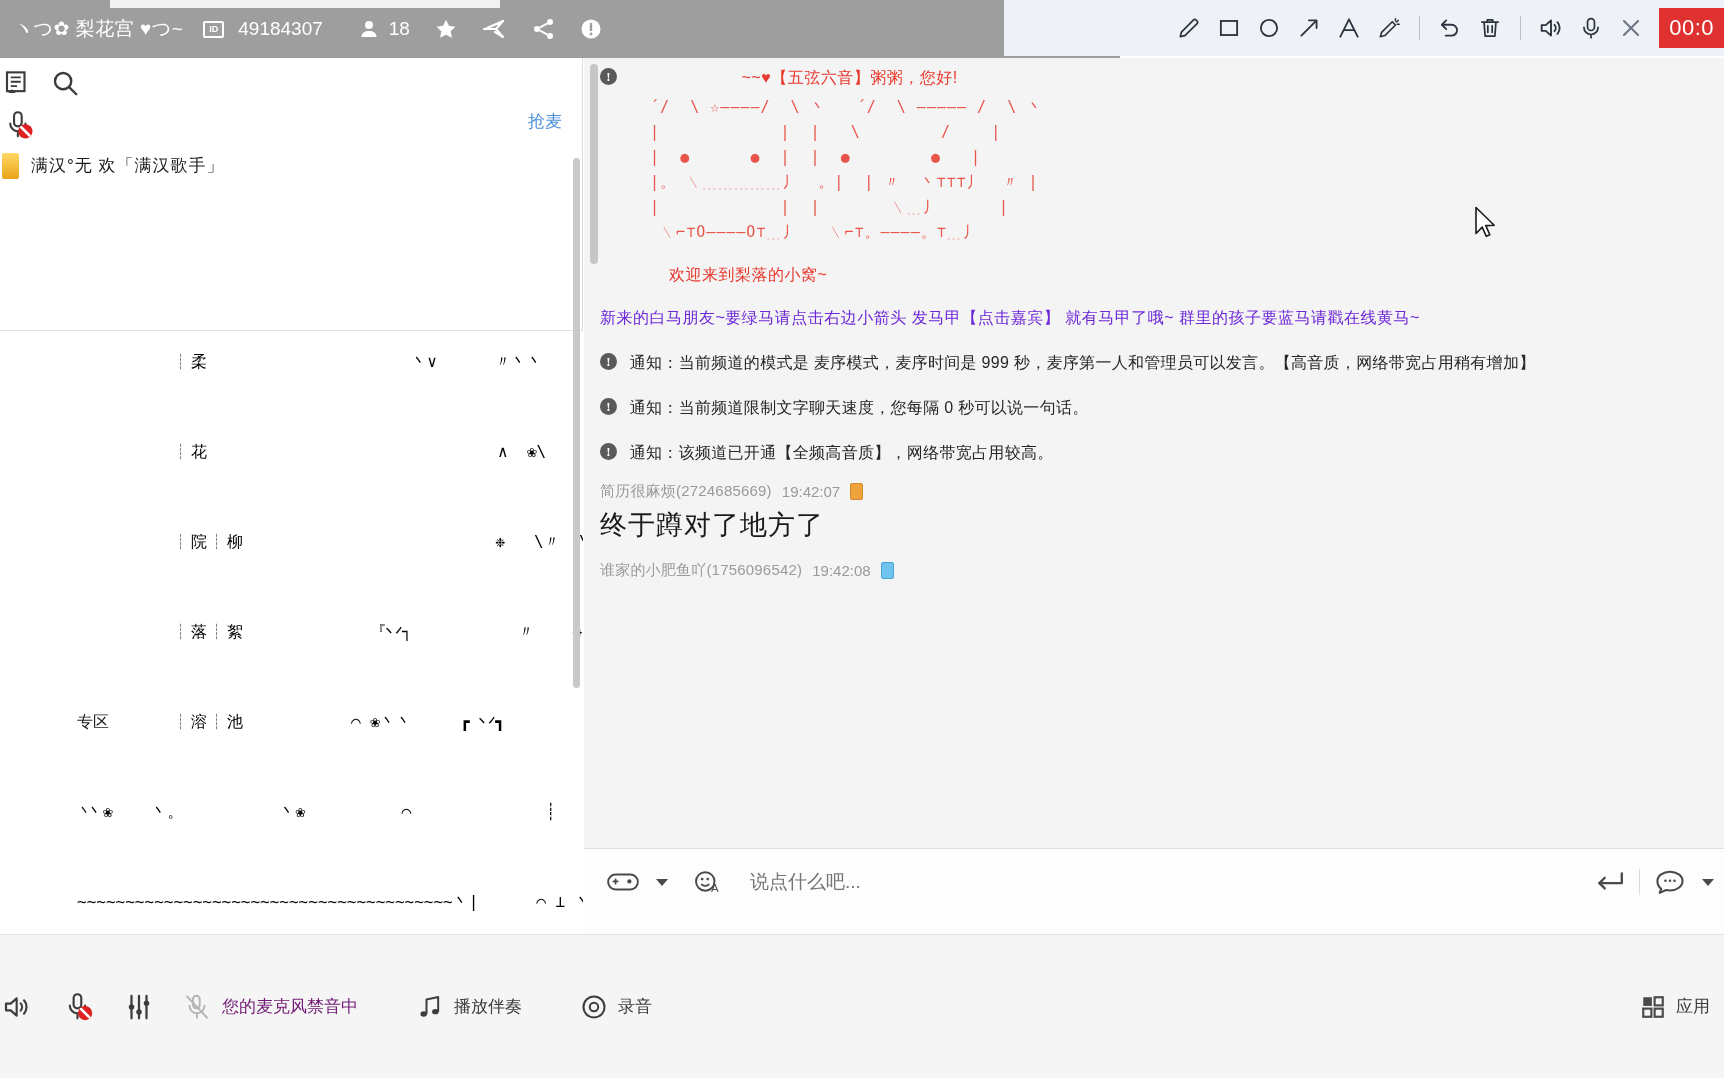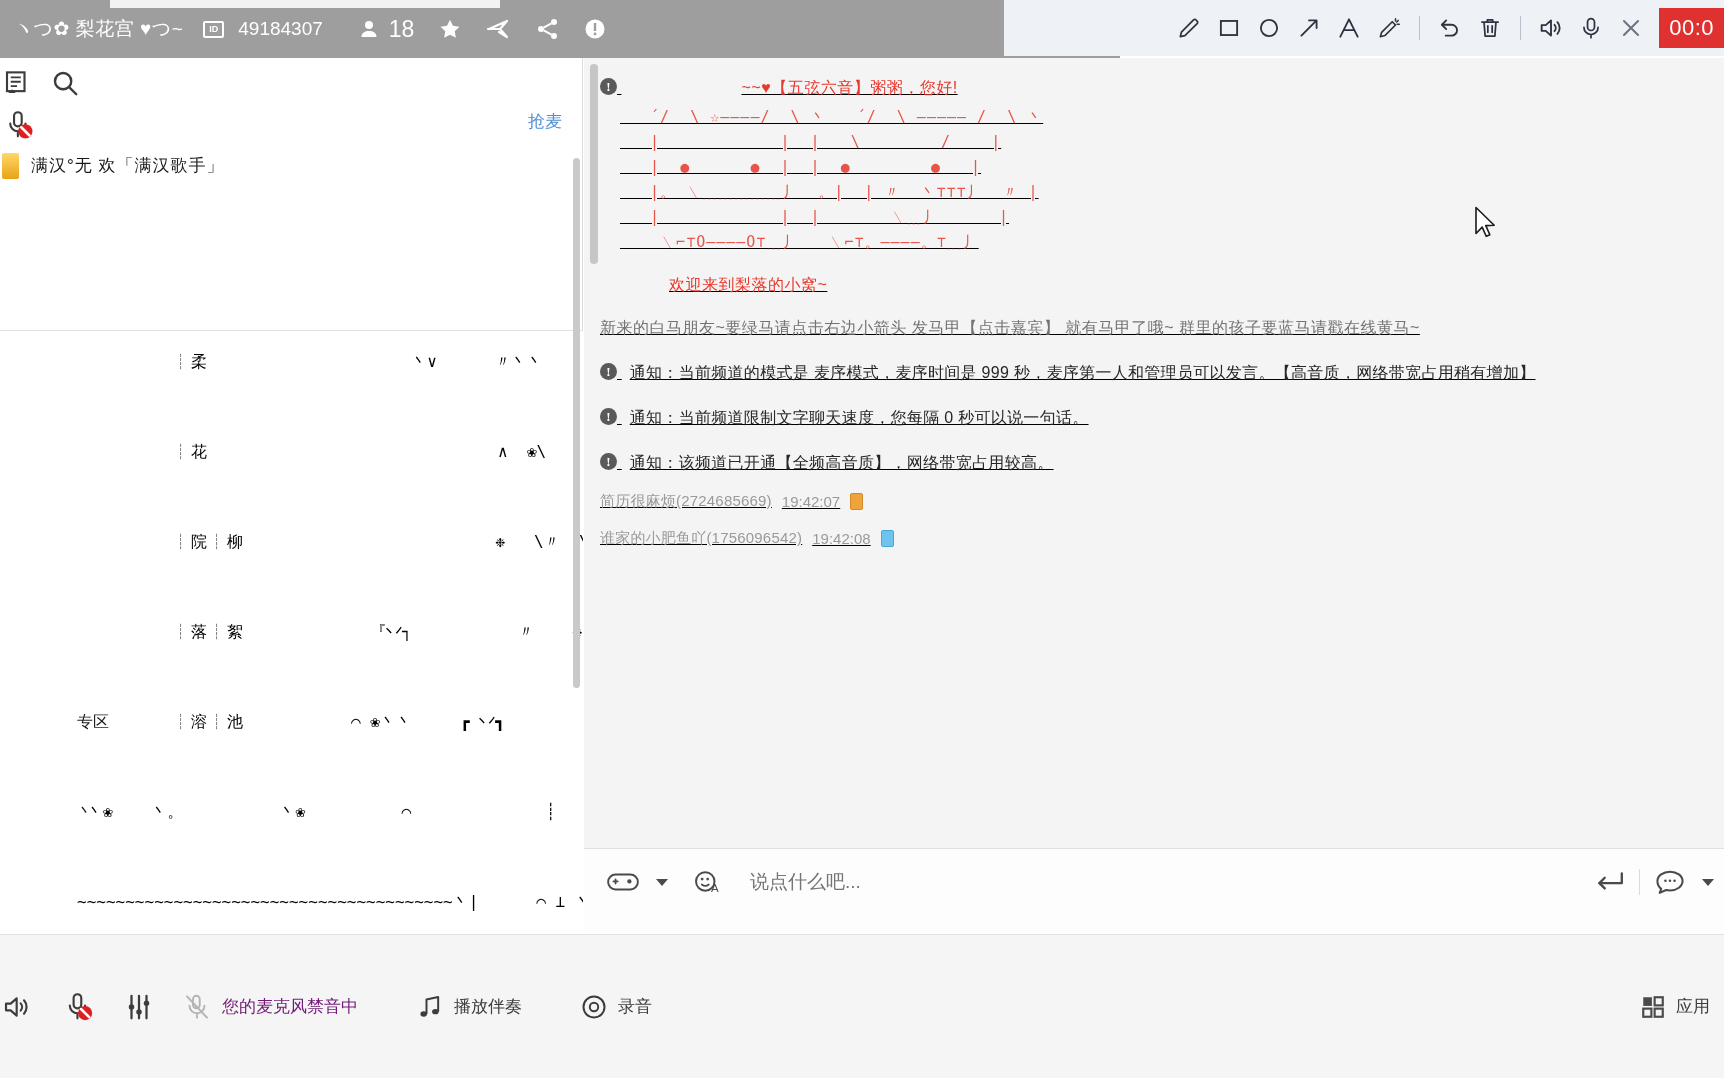--- a/index.html
+++ b/index.html
@@ -21,21 +21,21 @@
     overflow: hidden;
   }
   .titlebar .room-name { font-size: 19px; letter-spacing: 0.5px; white-space: nowrap; }
   .titlebar .idbox {
     width: 21px; height: 17px; border: 2px solid #fff; border-radius: 2px;
     display: inline-flex; align-items: center; justify-content: center;
     font-size: 9px; line-height: 1; font-weight: bold; margin-left: 10px;
   }
   .titlebar .room-id { font-size: 19px; margin-left: 4px; }
   .titlebar .tb-sep { width: 16px; }
-  .titlebar .cnt { font-size: 23px; }
+  .titlebar .cnt { font-size: 19px; }
   .tb-icon { display: inline-flex; align-items: center; justify-content: center; }
   .titlebar .tab-strip {
     position: absolute; left: 110px; top: 0; width: 390px; height: 8px;
     background: #f2f2f2;
   }
 
   
   .anno-toolbar {
     position: absolute; right: 0; top: 0; height: 56px; width: 720px;
     background: #eef1f6;
@@ -110,42 +110,42 @@
 
   
   .chat-panel {
     position: absolute; left: 584px; top: 58px; width: 1140px; height: 790px;
     background: #f4f4f4;
   }
   .chat-scrollbar {
     position: absolute; left: 590px; top: 64px; width: 8px; height: 200px;
     background: #c6c6c6; border-radius: 4px;
   }
-  .chat-inner { position: absolute; left: 16px; top: 10px; right: 0; text-decoration: underline; }
+  .chat-inner { position: absolute; left: 16px; top: 0; right: 0; }
 
   .welcome-block { position: relative; padding: 10px 0 0 0; }
   .notice-dot {
     display: inline-block; width: 17px; height: 17px; border-radius: 50%;
     background: #5a5a5a; color: #fff; font-size: 13px; font-weight: bold;
     text-align: center; line-height: 17px; vertical-align: 2px;
     font-family: "Liberation Serif", serif;
   }
   .welcome-head {
     color: #e8392e; font-size: 16px; margin-left: 120px; letter-spacing: 0.5px;
   }
   .ascii-art {
     color: #e8544a; font-family: "DejaVu Sans Mono", monospace;
     font-size: 15px; line-height: 25px; white-space: pre;
     margin: 6px 0 0 20px; letter-spacing: 1px;
   }
   .welcome-foot {
     color: #e8392e; font-size: 16px; margin: 20px 0 0 69px; letter-spacing: 0.5px;
   }
   .red-announce {
-    color: #737373; font-size: 16px; margin: 22px 0 0 0px;
+    color: #6d28d9; font-size: 16px; margin: 22px 0 0 0px;
     white-space: nowrap; letter-spacing: 0.5px;
   }
   .notice-line {
     font-size: 16px; color: #262626; margin-top: 24px; white-space: nowrap;
     letter-spacing: 0.3px;
   }
   .notice-line .ntxt { margin-left: 8px; }
 
   .msg { margin-top: 18px; }
   .msg-head { font-size: 15px; color: #9a9a9a; display: flex; align-items: center; gap: 10px; }
@@ -396,20 +396,21 @@
         <span class="notice-dot">!</span>
         <span class="ntxt">通知：该频道已开通【全频高音质】，网络带宽占用较高。</span>
       </div>
 
       <div class="msg">
         <div class="msg-head">
           <span class="uname">简历很麻烦(2724685669)</span>
           <span>19:42:07</span>
           <span class="dev-ic dev-orange"></span>
         </div>
+        <div class="msg-body">终于蹲对了地方了</div>
       </div>
 
       <div class="msg">
         <div class="msg-head">
           <span class="uname">谁家的小肥鱼吖(1756096542)</span>
           <span>19:42:08</span>
           <span class="dev-ic dev-blue"></span>
         </div>
       </div>
 

